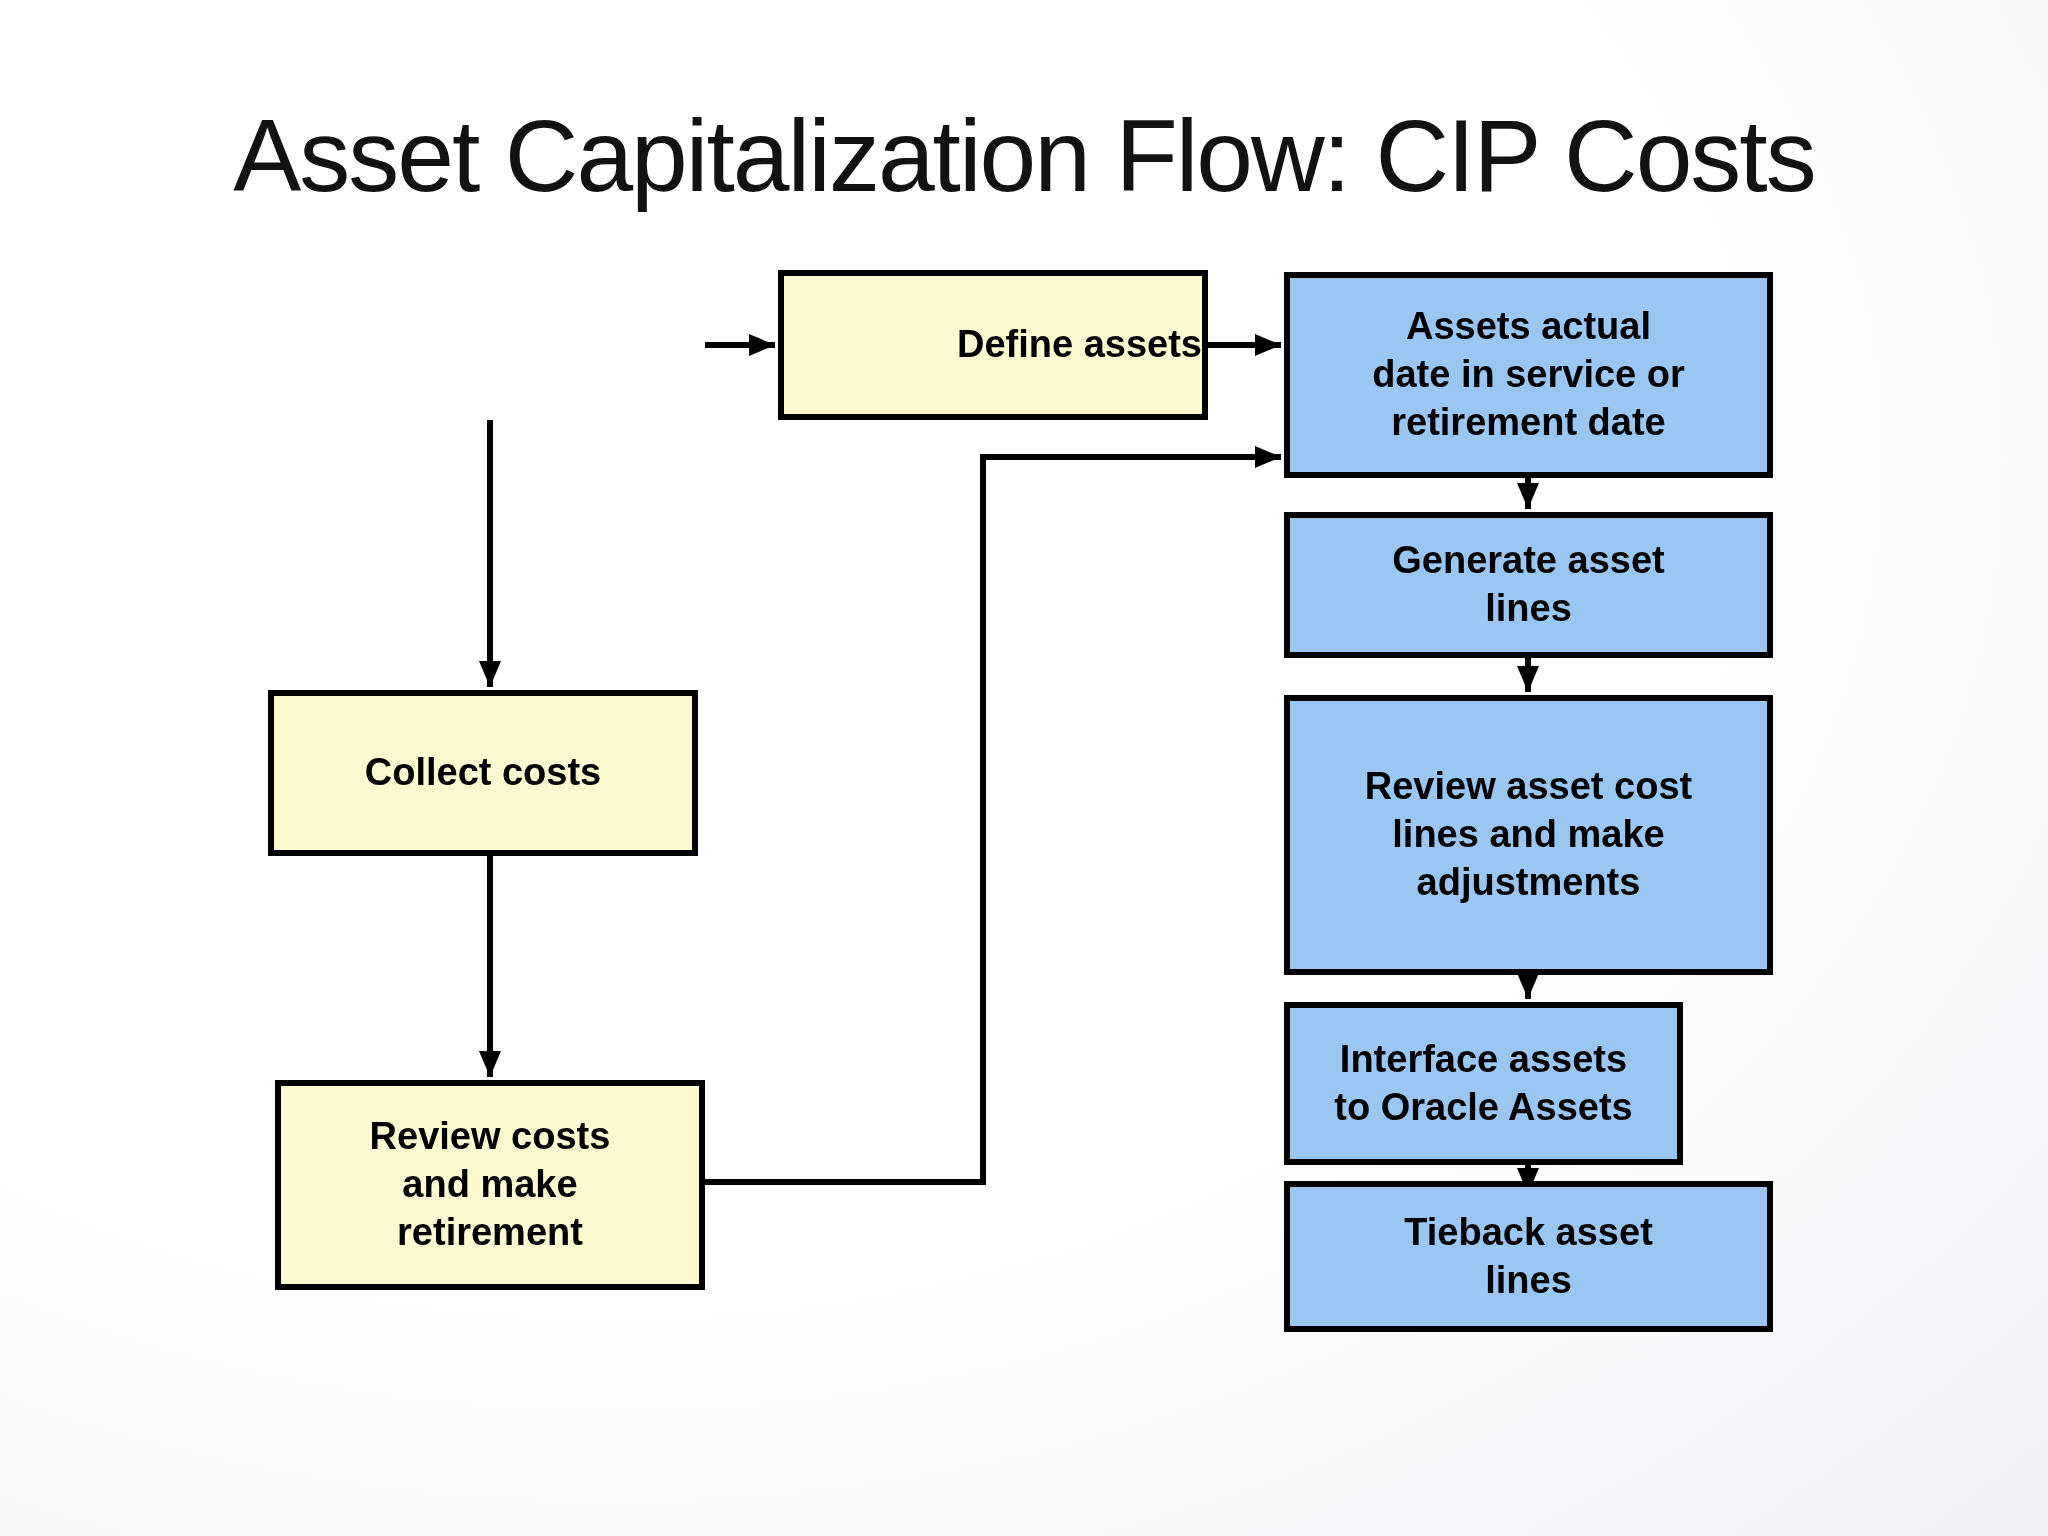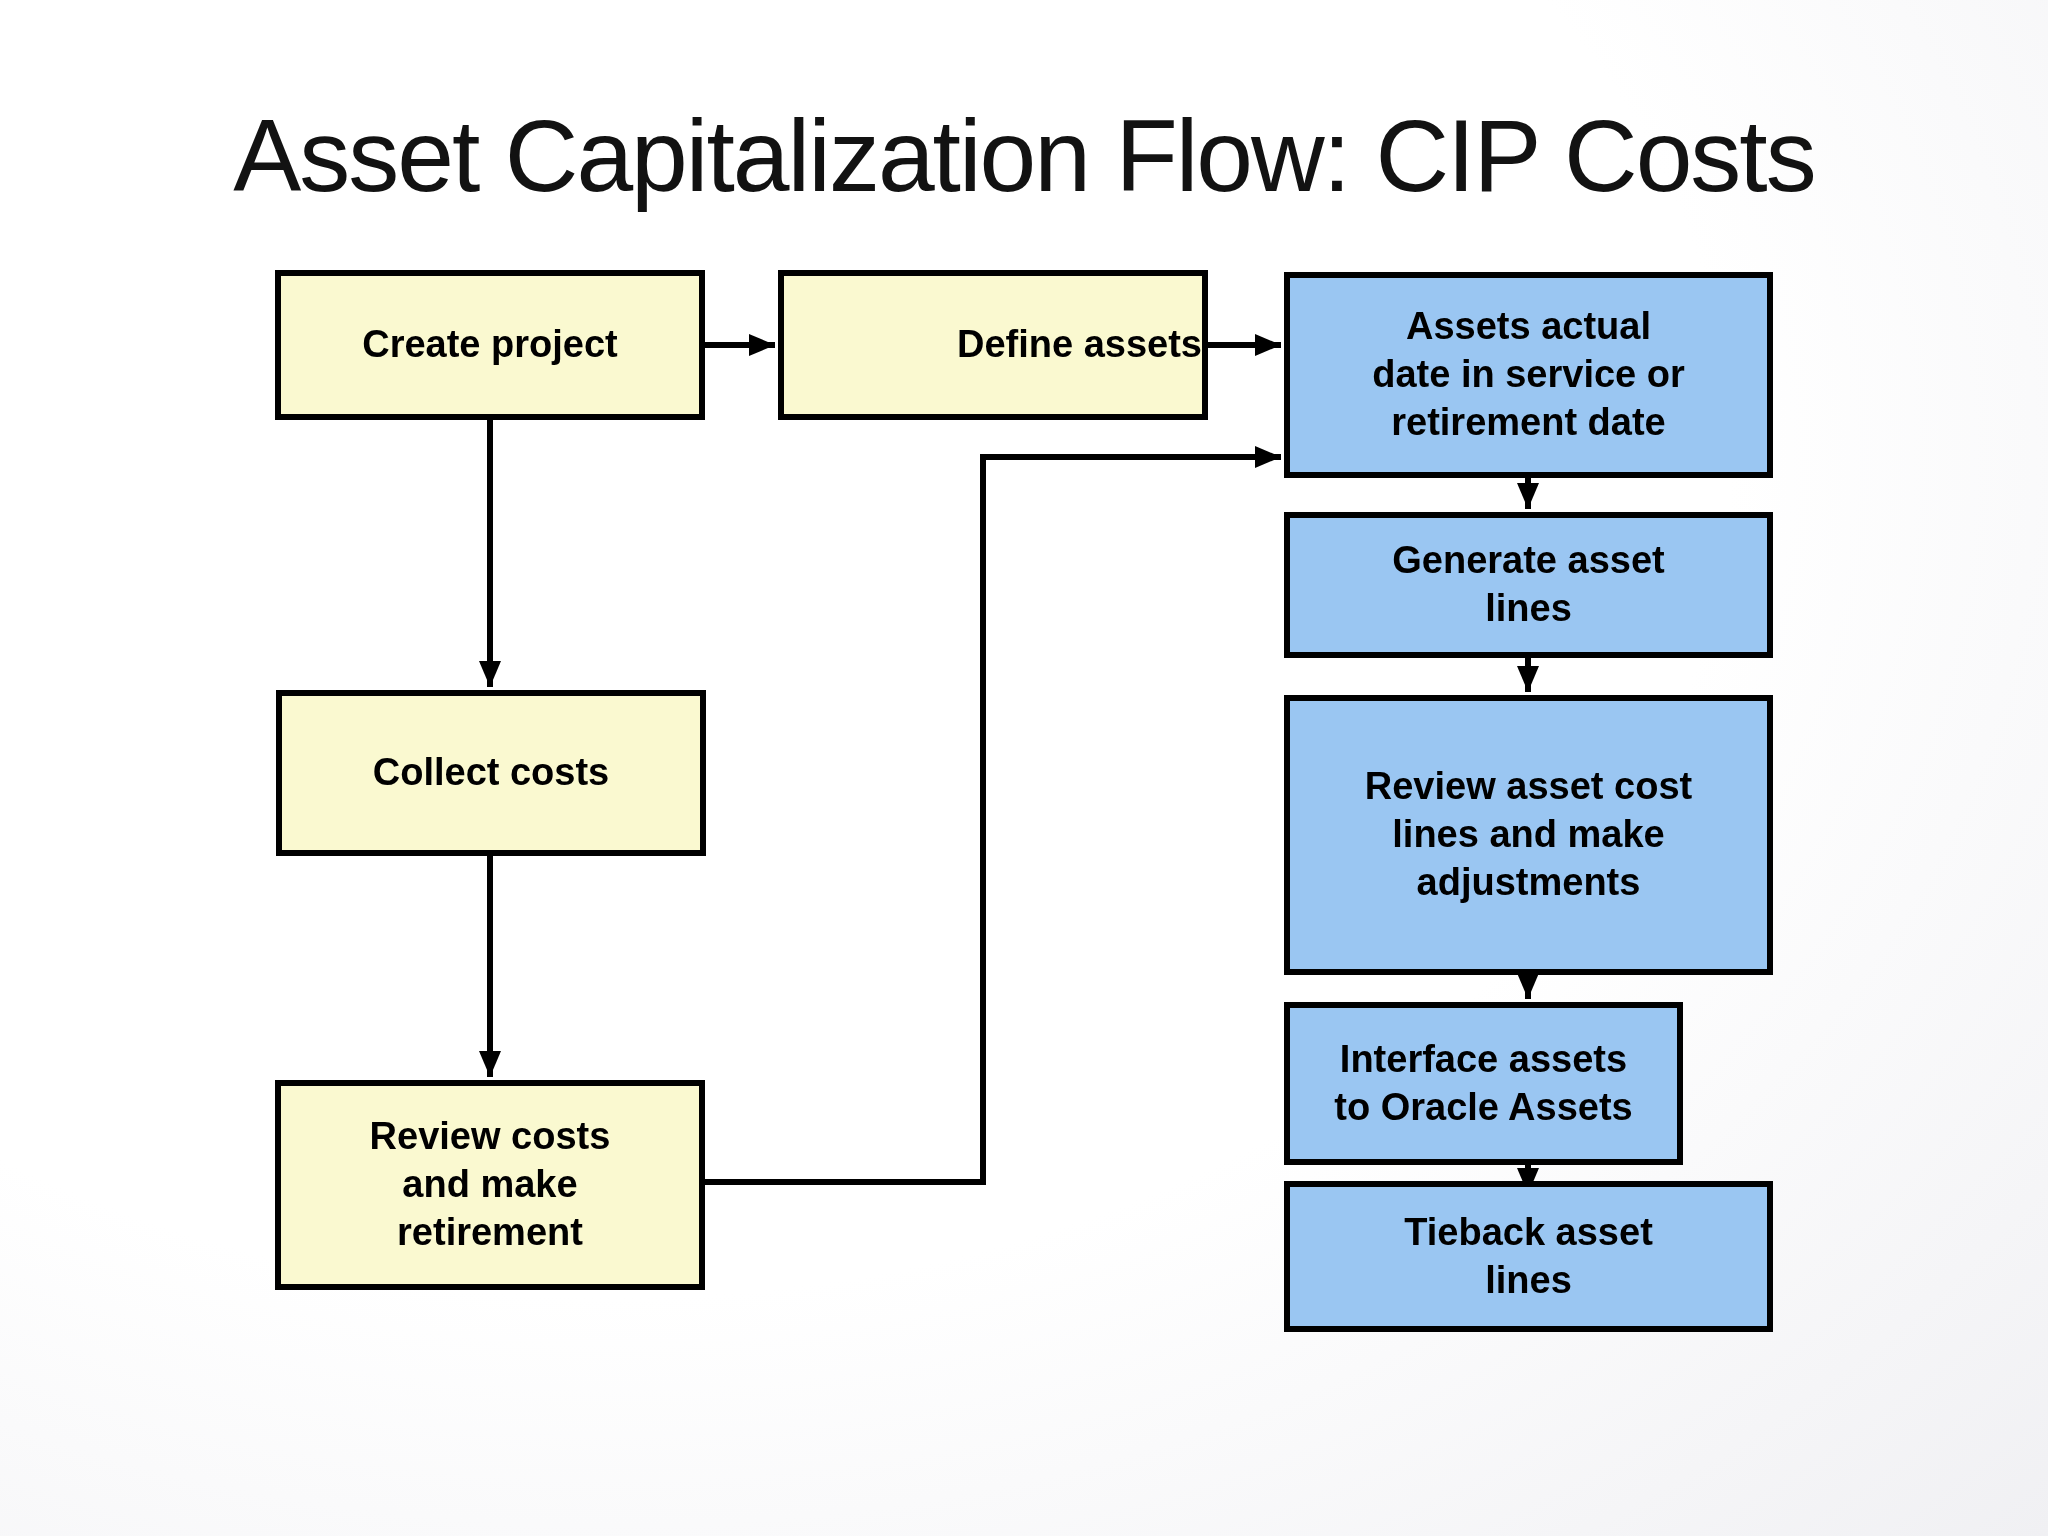--- a/index.html
+++ b/index.html
@@ -40,21 +40,21 @@
     font-size: 38px;
     line-height: 1.26;
     color: #000000;
     white-space: pre-line;
   }
   .node.yellow { background: #faf9d0; }
   .node.blue   { background: #9ac6f2; }
 
   .n-create    { left: 275px;  top: 270px;  width: 430px; height: 150px; }
   .n-define    { left: 778px;  top: 270px;  width: 430px; height: 150px; justify-content: flex-end; }
-  .n-collect   { left: 276px;  top: 690px;  width: 430px; height: 166px; }
+  .n-collect   { left: 268px;  top: 690px;  width: 430px; height: 166px; }
   .n-review-c  { left: 275px;  top: 1080px; width: 430px; height: 210px; }
   .n-specify   { left: 1284px; top: 272px;  width: 489px; height: 206px; }
   .n-generate  { left: 1284px; top: 512px;  width: 489px; height: 146px; }
   .n-review-a  { left: 1284px; top: 695px;  width: 489px; height: 280px; }
   .n-interface { left: 1284px; top: 1002px; width: 399px; height: 163px; }
   .n-tieback   { left: 1284px; top: 1181px; width: 489px; height: 151px; }
 
   .connector-layer {
     position: absolute;
     left: 0;
@@ -86,23 +86,20 @@
     <path d="M1208,345 L1281,345" marker-end="url(#arrow)"></path>
     <path d="M490,420 L490,687" marker-end="url(#arrow)"></path>
     <path d="M490,856 L490,1077" marker-end="url(#arrow)"></path>
     <path d="M705,1182 L983,1182 L983,457 L1281,457" marker-end="url(#arrow)"></path>
     <path d="M1528,478 L1528,509" marker-end="url(#arrow)"></path>
     <path d="M1528,658 L1528,692" marker-end="url(#arrow)"></path>
     <path d="M1528,975 L1528,999" marker-end="url(#arrow)"></path>
     <path d="M1528,1165 L1528,1194" marker-end="url(#arrow)"></path>
   </svg>
 
-  <div class="node yellow n-create">
-    <span>Create project</span>
-  </div>
 
   <div class="node yellow n-define">
     <span>Define assets</span>
   </div>
 
   <div class="node yellow n-collect">
     <span>Collect costs</span>
   </div>
 
   <div class="node yellow n-review-c">

